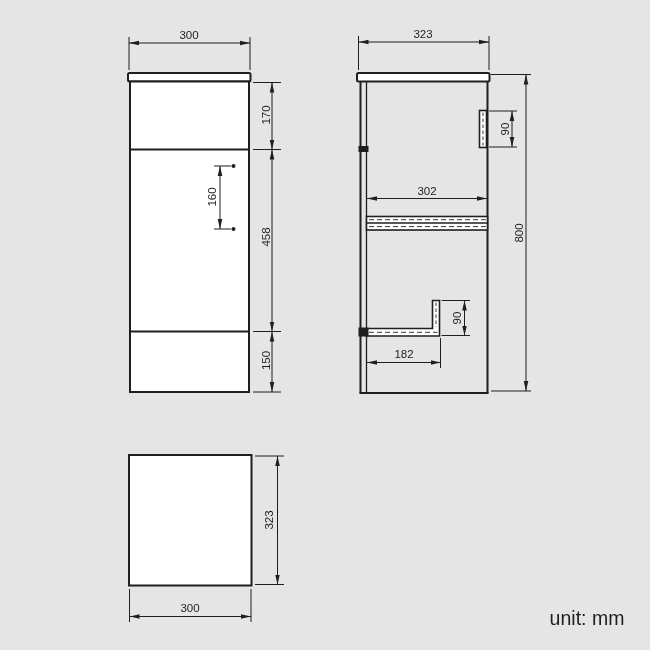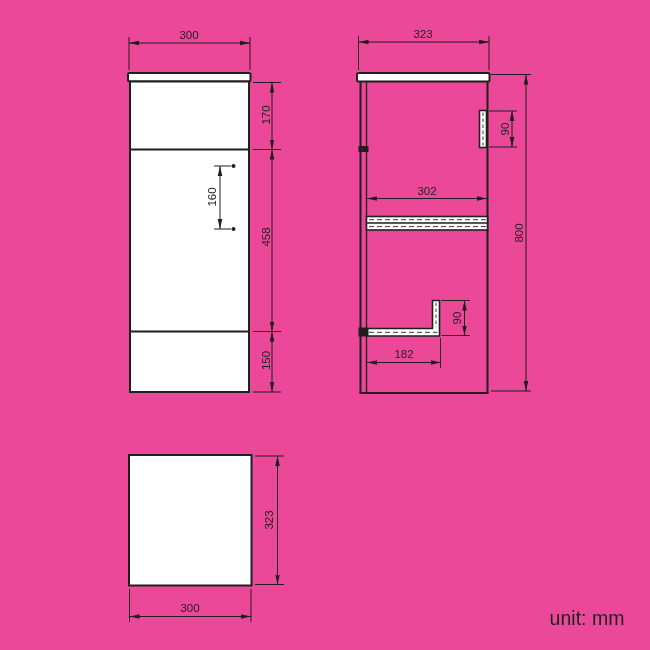--- a/index.html
+++ b/index.html
@@ -3,21 +3,21 @@
 <meta charset="utf-8">
 <style>
   html, body {
     margin: 0; padding: 0;
     background: #ffffff;
     font-family: "Liberation Sans", sans-serif;
   }
   .canvas {
     position: relative;
     width: 650px; height: 650px;
-    background: #ec4899;
+    background: #e5e5e5;
     overflow: hidden;
   }
   svg text {
     font-family: "Liberation Sans", sans-serif;
     font-size: 11.5px;
     fill: #1f1f1f;
   }
   svg text.unit {
     font-size: 19.5px;
   }

